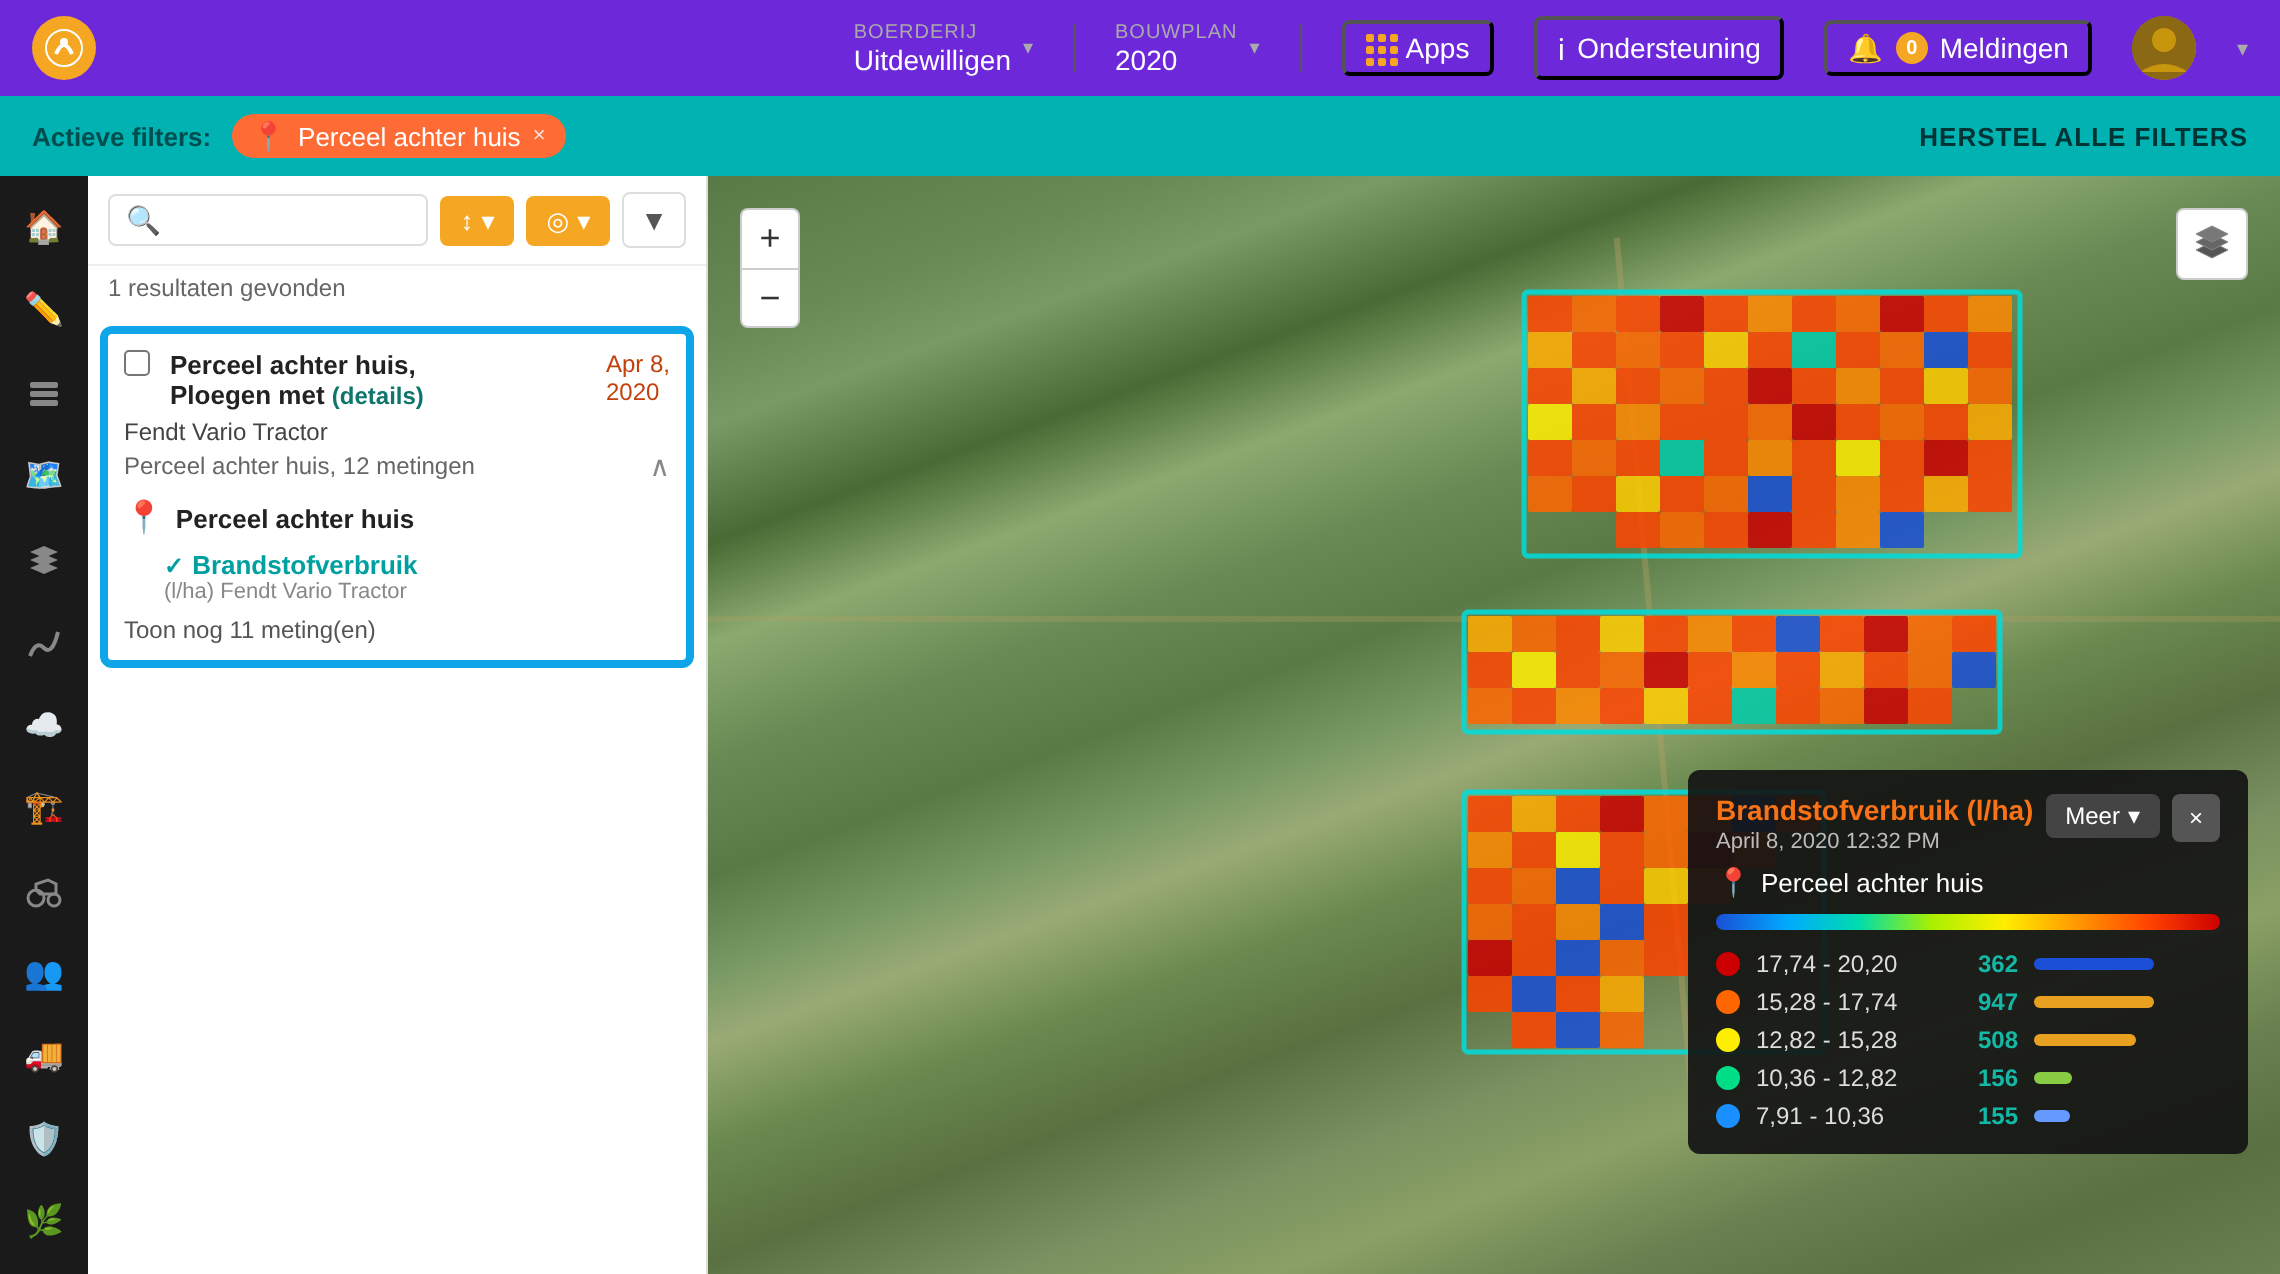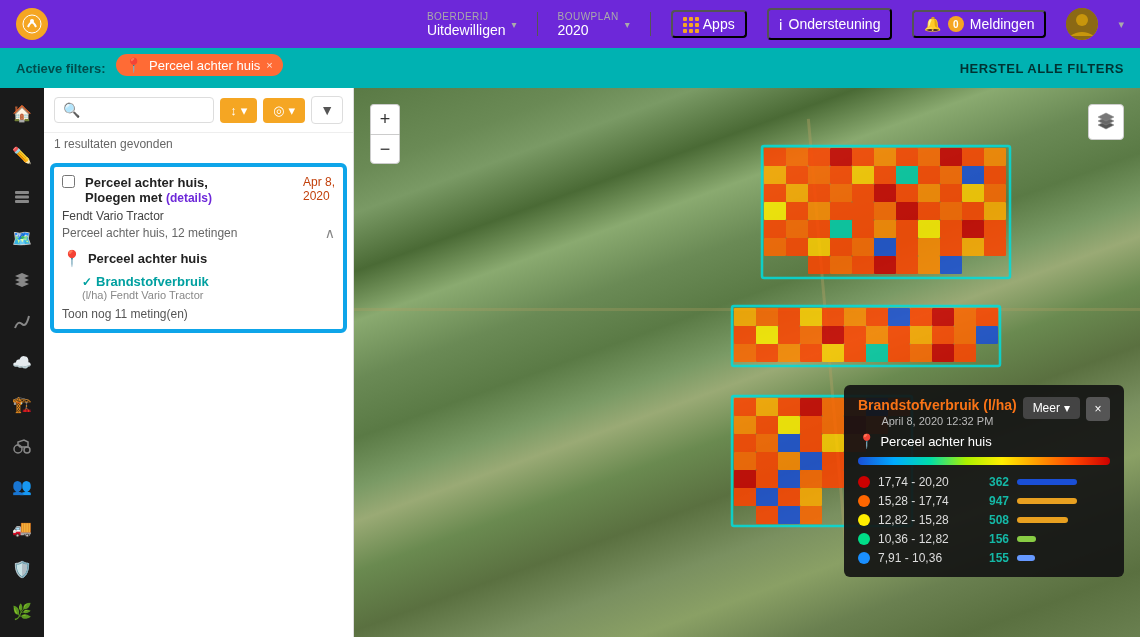--- a/index.html
+++ b/index.html
@@ -49,22 +49,22 @@
       width: 32px; height: 32px; border-radius: 50%;
       background: linear-gradient(135deg, #8B6914, #c8960c);
       display: flex; align-items: center; justify-content: center;
       color: #fff; font-size: 13px; font-weight: bold; overflow: hidden;
     }
 
     
     #filterbar {
       height: 40px;
       background: #00b2b2;
-      display: flex; align-items: flex-end;
-      padding: 12px 16px;
+      display: flex; align-items: center;
+      padding: 0 16px;
       gap: 10px;
     }
     .filter-label { color: #004d4d; font-size: 13px; font-weight: 600; }
     .filter-chip {
       display: flex; align-items: center; gap: 6px;
       background: #ff6b35; color: #fff;
       border-radius: 20px; padding: 3px 10px;
       font-size: 13px; font-weight: 500; cursor: pointer;
     }
     .filter-chip .chip-icon { font-size: 14px; }
@@ -139,21 +139,21 @@
     .result-card {
       border: 4px solid #0ea5e9; border-radius: 6px;
       padding: 8px; margin-bottom: 6px;
     }
     .card-header {
       display: flex; justify-content: space-between; align-items: flex-start;
       margin-bottom: 4px;
     }
     .card-title { font-size: 13px; font-weight: 700; color: #222; display: flex; gap: 6px; align-items: flex-start; }
     .card-checkbox { margin-right: 4px; }
-    .card-link { color: #6d28d9; font-size: 12px; text-decoration: none; cursor: pointer; }
+    .card-link { color: #0f766e; font-size: 12px; text-decoration: none; cursor: pointer; }
     .card-date { font-size: 12px; color: #c2410c; white-space: nowrap; margin-left: 14px; }
     .card-subtitle { font-size: 12px; color: #444; margin: 2px 0; }
     .card-meta { font-size: 12px; color: #666; display: flex; justify-content: space-between; align-items: center; }
     .card-chevron { color: #888; cursor: pointer; font-size: 14px; }
 
     .card-location {
       display: flex; align-items: center; gap: 6px;
       margin: 8px 0 4px;
     }
     .location-icon { font-size: 16px; }
@@ -218,21 +218,21 @@
       background: rgba(20,20,20,0.92);
       color: #fff; border-radius: 6px;
       padding: 12px 14px;
       width: 280px; z-index: 20;
     }
     .legend-header {
       display: flex; align-items: flex-start; justify-content: space-between;
       margin-bottom: 6px;
     }
     .legend-title { font-size: 14px; font-weight: 700; color: #f97316; }
-    .legend-date { font-size: 11px; color: #bbb; margin-top: 2px; text-align: center; }
+    .legend-date { font-size: 11px; color: #bbb; margin-top: 2px; }
     .legend-location { display: flex; align-items: center; gap: 5px; margin: 4px 0 8px; }
     .legend-loc-icon { font-size: 14px; }
     .legend-loc-name { font-size: 13px; color: #fff; }
     .legend-more-btn {
       background: #444; color: #fff; border: none;
       border-radius: 4px; padding: 4px 10px; font-size: 12px;
       cursor: pointer; display: flex; align-items: center; gap: 4px;
     }
     .legend-close-btn {
       background: #555; color: #fff; border: none;

